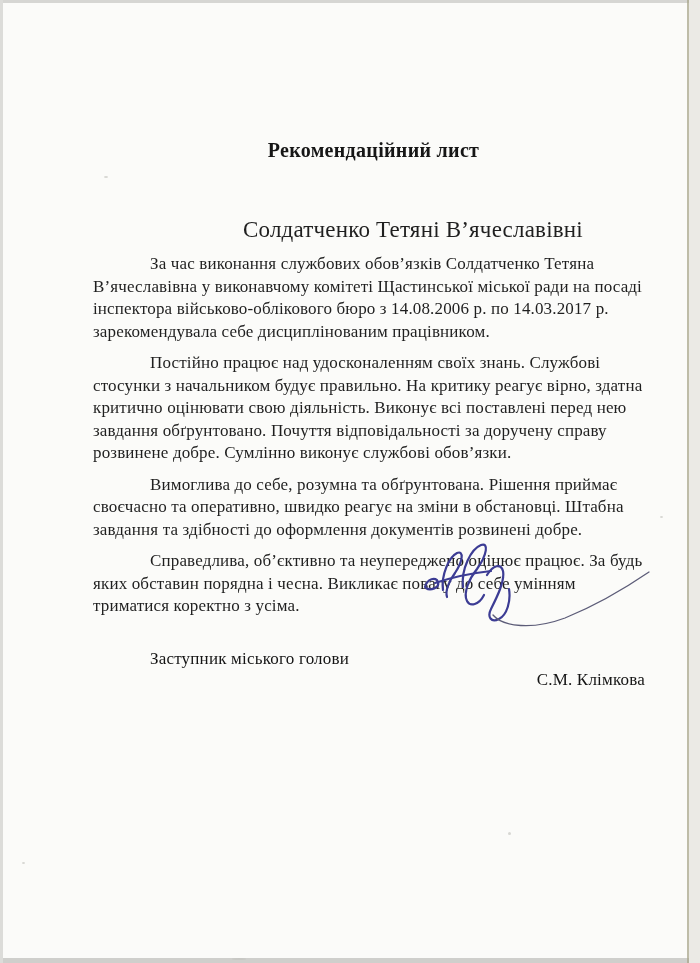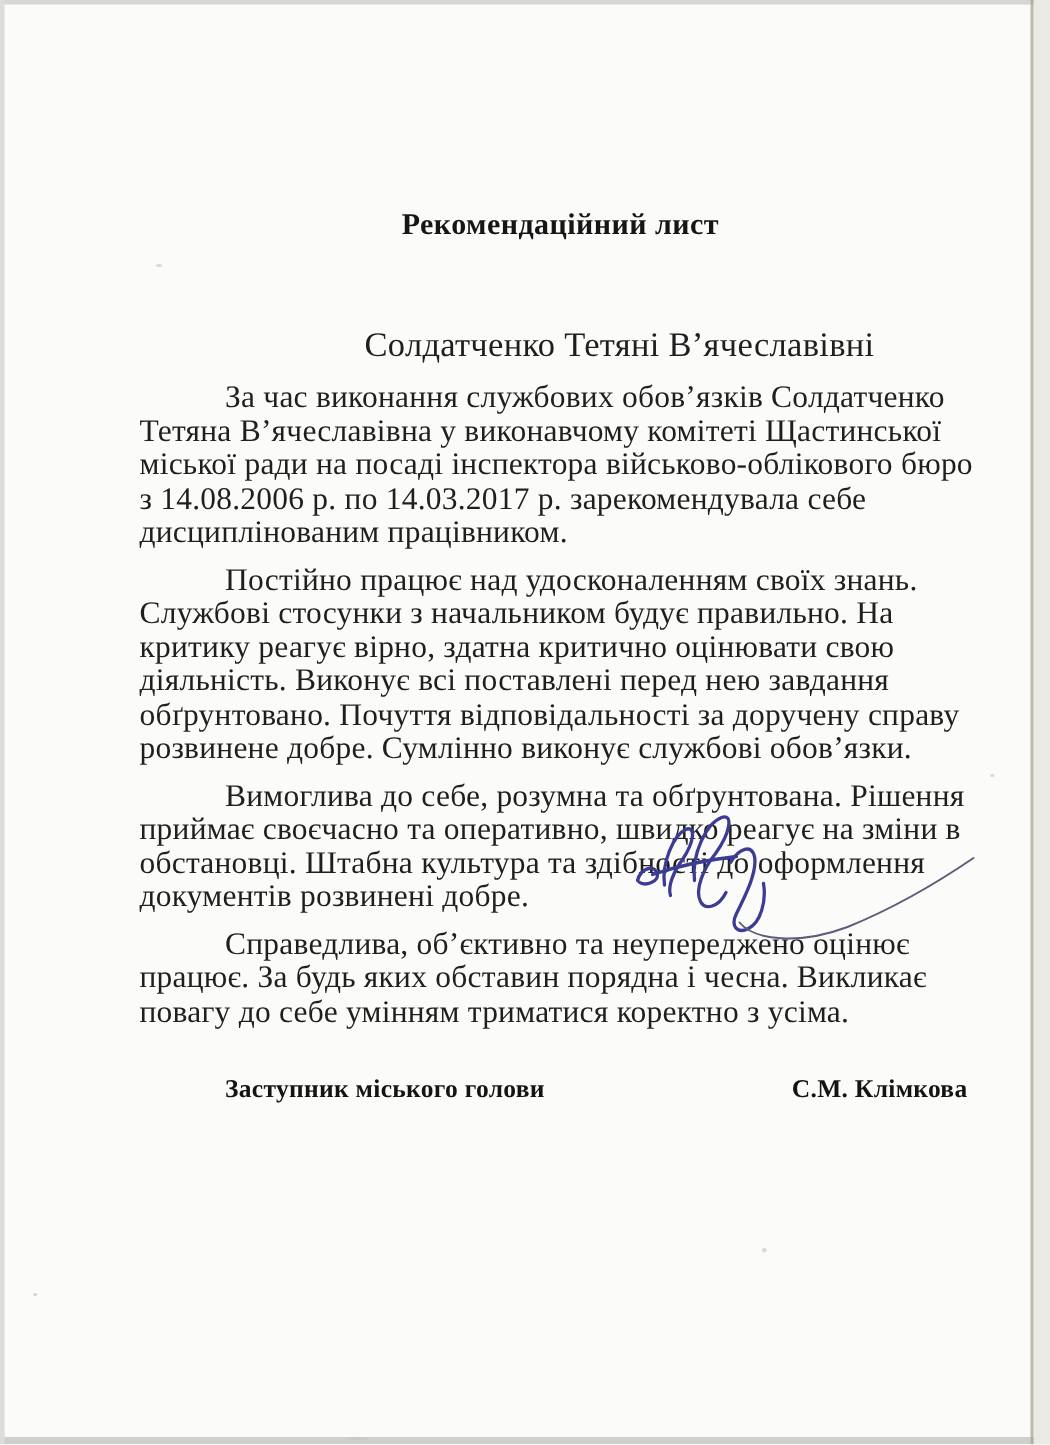--- a/index.html
+++ b/index.html
@@ -36,36 +36,37 @@
     letter-spacing:.3px;
   }
   .salutation{
     margin:0 0 12px 150px;
     font-size:23px;
     line-height:22px;
     letter-spacing:.2px;
   }
   .content p{
     margin:0 0 9px 0;
-    font-size:21px;
+    font-size:17px;
     line-height:22.5px;
     letter-spacing:.15px;
     text-indent:57px;
     text-align:left;
   }
   .sig-row{
     position:relative;
     margin-top:30px;
     display:flex;
     align-items:flex-start;
-    font-weight:bold;
+    font-weight:normal;
     font-size:17px;
     line-height:21px;
     letter-spacing:.2px;
     color:#141414;
+    flex-direction:column;
   }
   .sig-pos{margin-left:57px;}
   .sig-name{margin-left:auto;margin-right:9px;}
   .signature-svg{
     position:absolute;
     left:415px;top:535px;
     width:250px;height:100px;
     pointer-events:none;
   }
 </style>
@@ -74,21 +75,21 @@
 
 <div class="page">
 
   <div class="content">
     <h1 class="title">Рекомендаційний лист</h1>
 
     <div class="salutation">Солдатченко Тетяні В’ячеславівні</div>
 
     <p>За час виконання службових обов’язків Солдатченко Тетяна В’ячеславівна у виконавчому комітеті Щастинської міської ради на посаді інспектора військово-облікового бюро з 14.08.2006 р. по 14.03.2017 р. зарекомендувала себе дисциплінованим працівником.</p>
     <p>Постійно працює над удосконаленням своїх знань. Службові стосунки з начальником будує правильно. На критику реагує вірно, здатна критично оцінювати свою діяльність. Виконує всі поставлені перед нею завдання обґрунтовано. Почуття відповідальності за доручену справу розвинене добре. Сумлінно виконує службові обов’язки.</p>
-    <p>Вимоглива до себе, розумна та обґрунтована. Рішення приймає своєчасно та оперативно, швидко реагує на зміни в обстановці. Штабна культура та здібності до оформлення документів розвинені добре.</p>
+    <p>Вимоглива до себе, розумна та обґрунтована. Рішення приймає своєчасно та оперативно, швидко реагує на зміни в обстановці. Штабна завдання та здібності до оформлення документів розвинені добре.</p>
     <p>Справедлива, об’єктивно та неупереджено оцінює працює. За будь яких обставин порядна і чесна. Викликає повагу до себе умінням триматися коректно з усіма.</p>
 
     <div class="sig-row">
       <span class="sig-pos">Заступник міського голови</span>
       <span class="sig-name">С.М. Клімкова</span>
     </div>
   </div>
 
   <svg class="signature-svg" viewBox="0 0 250 100" xmlns="http://www.w3.org/2000/svg" aria-hidden="true">
     <g fill="none" stroke="#3c3c94" stroke-width="2.2" stroke-linecap="round">

